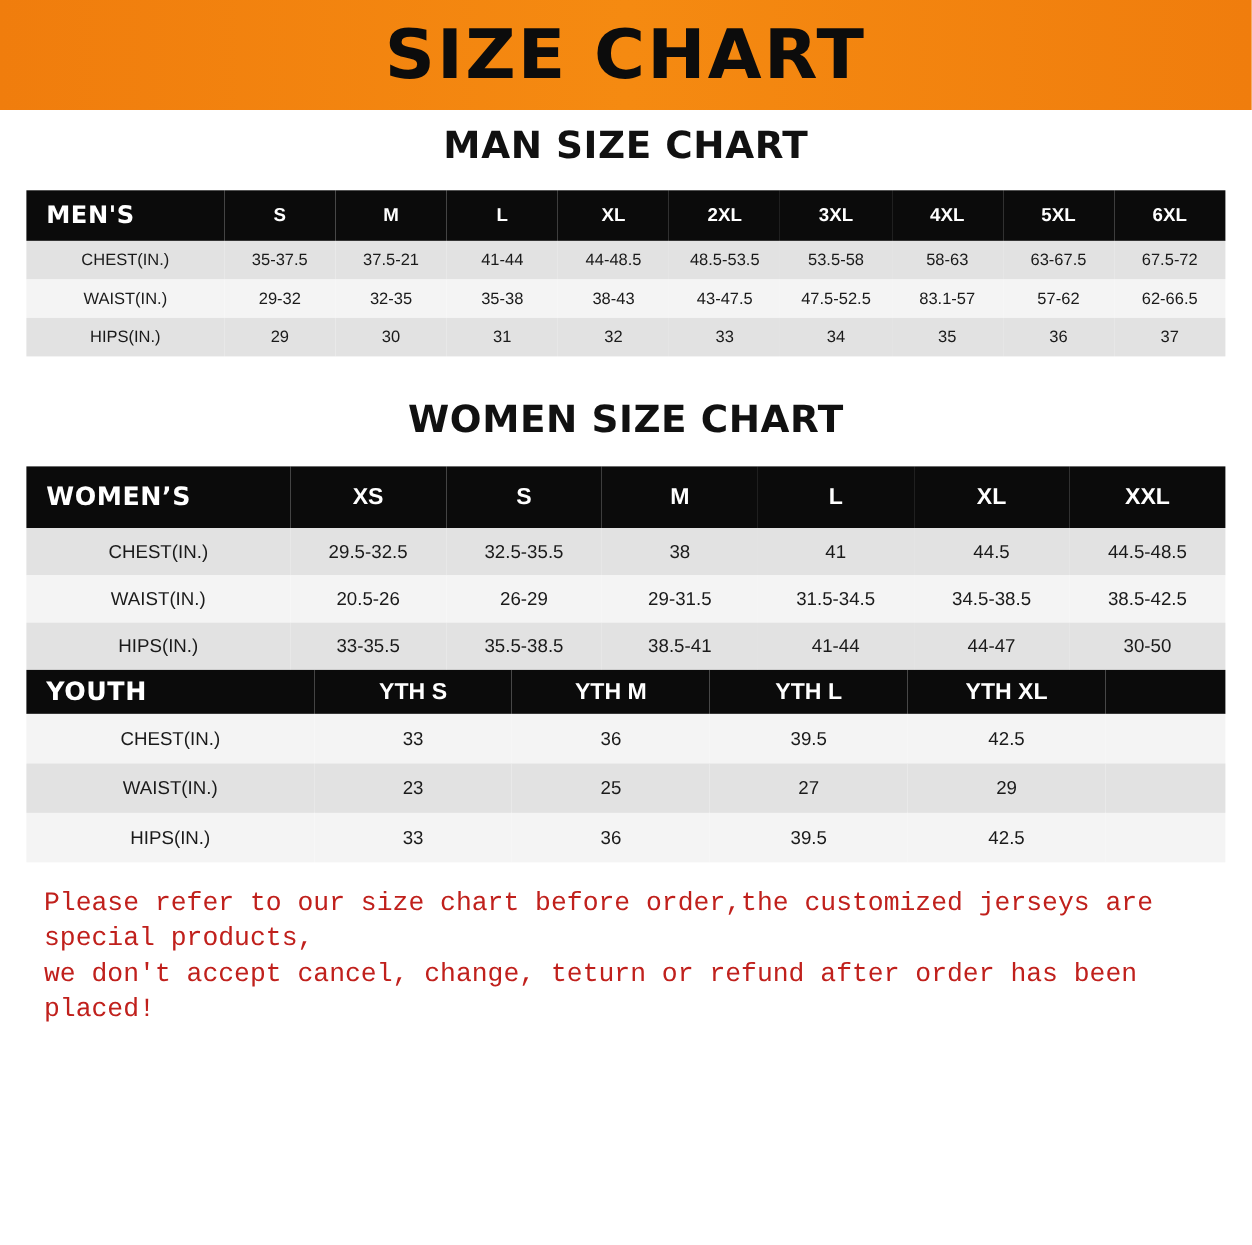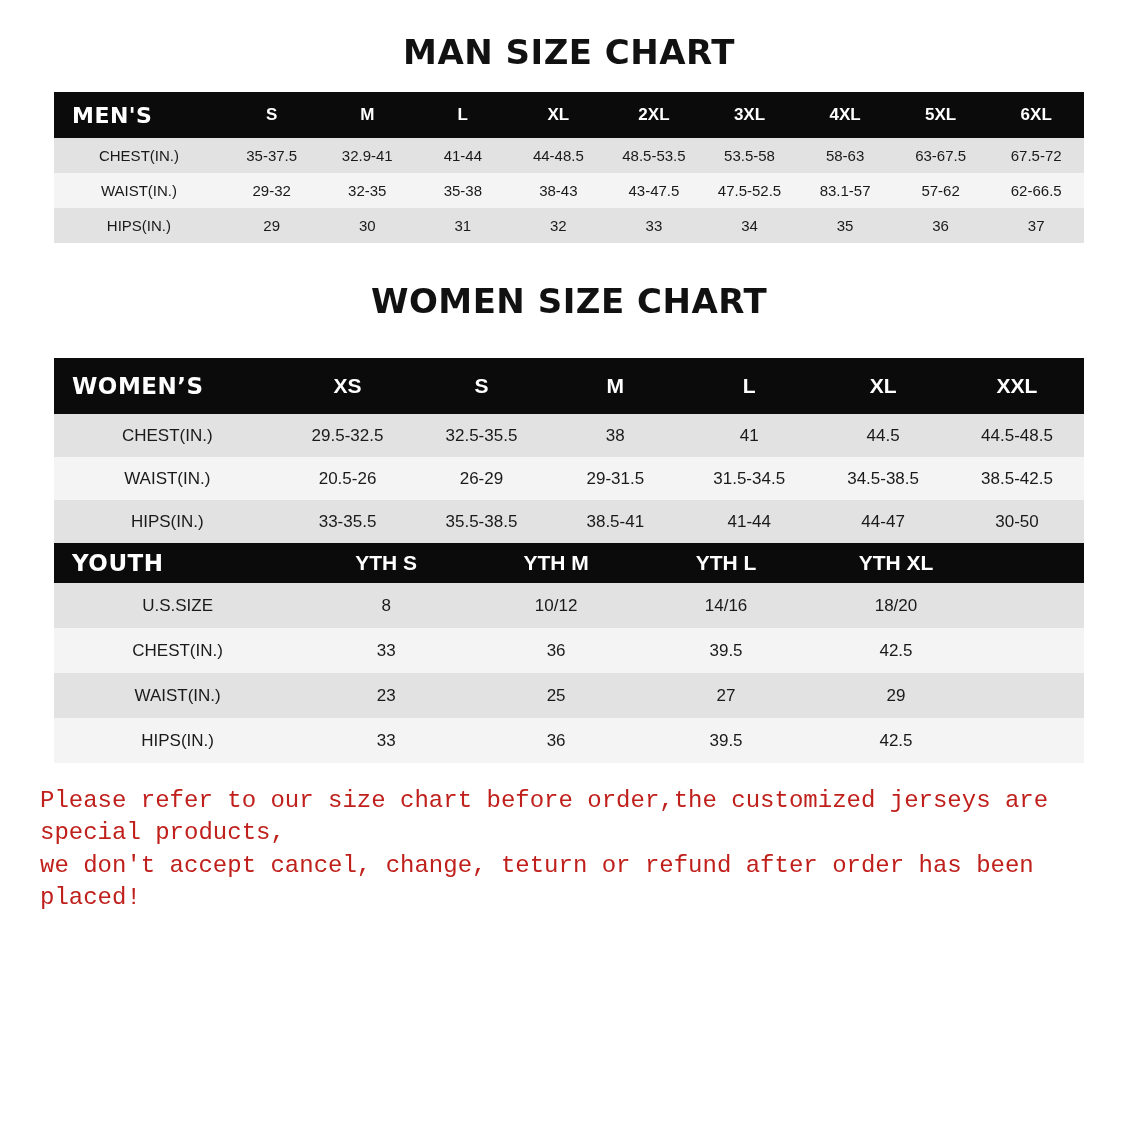--- a/index.html
+++ b/index.html
@@ -40,26 +40,26 @@
 
   
   .section-title {
     text-align: center;
     font-family: "DejaVu Sans", sans-serif;
     font-weight: bold;
     font-size: 34px;
     color: #111111;
     letter-spacing: 0.5px;
   }
-  .st-man   { margin-top: 32px; margin-bottom: 20px; }
-  .st-women { margin-top: 38px; margin-bottom: 37px; }
+  .st-man   { margin-top: 13px; margin-bottom: 20px; }
+  .st-women { margin-top: 38px; margin-bottom: 22px; }
   .st-youth { margin-top: 44px; margin-bottom: 22px; }
 
   
-  .tbl-wrap { padding: 0 54px; }
+  .tbl-wrap { padding: 0 24px; }
   table.size {
     width: 100%;
     border-collapse: collapse;
     table-layout: fixed;
   }
   table.size th,
   table.size td {
     text-align: center;
     font-family: "Liberation Sans", sans-serif;
     font-size: 16px;
@@ -112,20 +112,23 @@
     line-height: 1.35;
     text-align: left;
   }
   .note .l2 { display: block; }
 </style>
 </head>
 <body>
 
 <div class="page">
 
+  <div class="banner" style="background: linear-gradient(to right, rgb(240, 125, 13) 0%, rgb(245, 138, 17) 50%, rgb(240, 125, 13) 100%);">
+    <div class="banner-title">SIZE CHART</div>
+  </div>
 
   <div class="section-title st-man">MAN SIZE CHART</div>
   <div class="tbl-wrap">
     <table class="size" id="men-table">
       <colgroup>
         <col style="width:16.5%">
         <col span="9" style="width:9.28%">
       </colgroup>
       <thead>
           <tr>
@@ -138,21 +141,21 @@
             <th>3XL</th>
             <th>4XL</th>
             <th>5XL</th>
             <th>6XL</th>
           </tr>
         </thead>
       <tbody>
           <tr class="rowA">
             <td class="rowlabel">CHEST(IN.)</td>
             <td>35-37.5</td>
-            <td>32.9-41</td>
+            <td>37.5-21</td>
             <td>41-44</td>
             <td>44-48.5</td>
             <td>48.5-53.5</td>
             <td>53.5-58</td>
             <td>58-63</td>
             <td>63-67.5</td>
             <td>67.5-72</td>
           </tr>
           <tr class="rowB">
             <td class="rowlabel">WAIST(IN.)</td>
@@ -243,28 +246,20 @@
           <tr>
             <th class="corner">YOUTH</th>
             <th>YTH S</th>
             <th>YTH M</th>
             <th>YTH L</th>
             <th>YTH XL</th>
             <th></th>
           </tr>
         </thead>
       <tbody>
-          <tr class="rowA">
-            <td class="rowlabel">U.S.SIZE</td>
-            <td>8</td>
-            <td>10/12</td>
-            <td>14/16</td>
-            <td>18/20</td>
-            <td></td>
-          </tr>
           <tr class="rowB">
             <td class="rowlabel">CHEST(IN.)</td>
             <td>33</td>
             <td>36</td>
             <td>39.5</td>
             <td>42.5</td>
             <td></td>
           </tr>
           <tr class="rowA">
             <td class="rowlabel">WAIST(IN.)</td>

